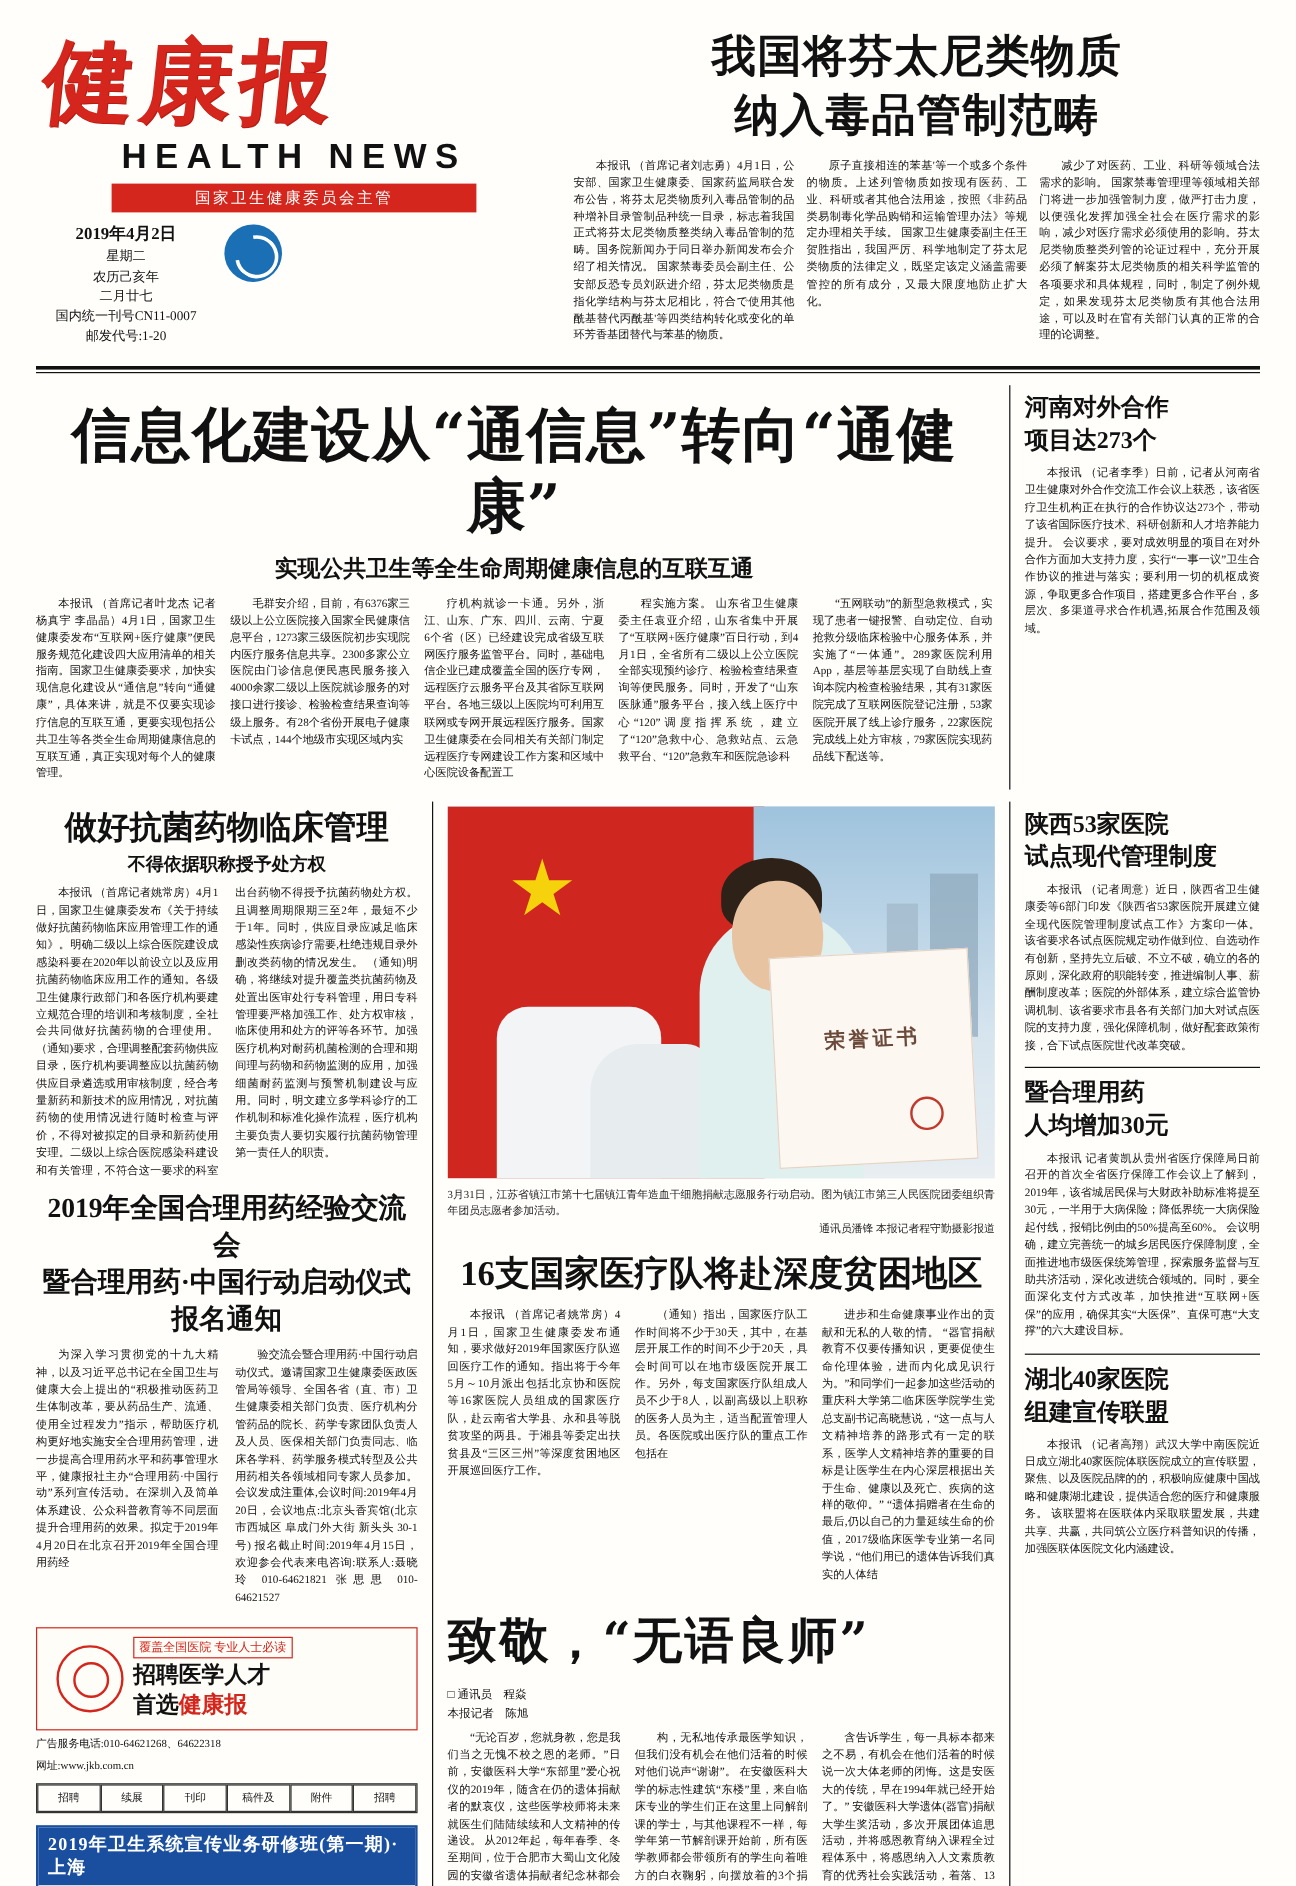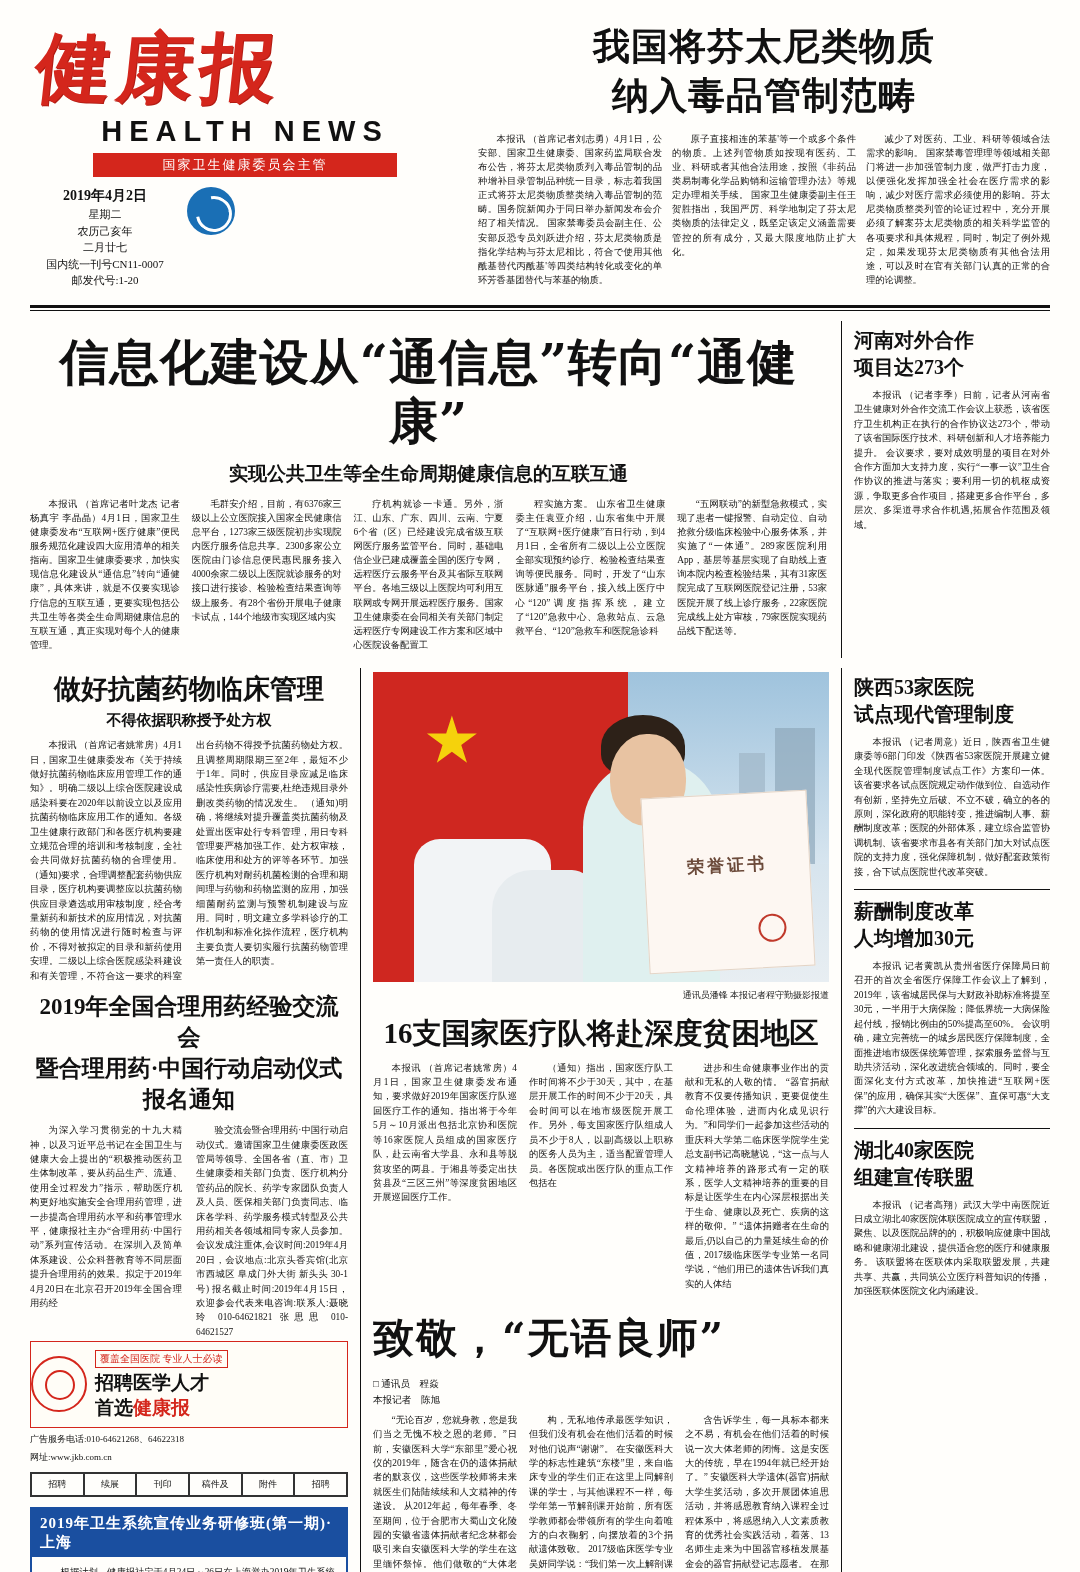--- a/index.html
+++ b/index.html
@@ -108,21 +108,21 @@
     font-size:17px;letter-spacing:3px;color:#6b4a3a;font-weight:bold;
   }
   .ph-cert .cs{position:absolute;bottom:14%;right:16%;width:24px;height:24px;border:2px solid #c0392b;border-radius:50%;}
   .cap{font-size:9px;line-height:1.6;text-align:justify;margin-top:6px;color:#222;}
   .cap .cred{display:block;text-align:right;}
 
   .h-med{font-size:29px;font-weight:bold;text-align:center;line-height:1.32;margin:12px 0 8px 0;}
   .h-med2{font-size:23px;font-weight:bold;text-align:center;line-height:1.35;margin:8px 0 8px 0;}
 
   .adbox{
-    border:1px solid #d4261c;margin-top:2px;padding:6px 0;display:flex;gap:8px;align-items:center;
+    border:1px solid #d4261c;margin-top:17px;padding:6px 16px;display:flex;gap:8px;align-items:center;
     background:#fffdf7;
   }
   .ad-badge{width:52px;height:52px;border:2px solid #d4261c;border-radius:50%;flex:0 0 52px;position:relative;}
   .ad-badge:after{content:"";position:absolute;left:12px;top:12px;width:26px;height:26px;border:2px solid #d4261c;border-radius:50%;}
   .ad-t1{font-size:10px;color:#d4261c;border:1px solid #d4261c;display:inline-block;padding:1px 4px;margin-bottom:3px;}
   .ad-t2{font-size:19px;font-weight:bold;color:#111;line-height:1.3;}
   .ad-t3{font-size:19px;font-weight:bold;color:#d4261c;}
   .ad-foot{font-size:9px;line-height:1.6;margin-top:4px;}
   .phone-box{border:1px solid #333;margin-top:8px;font-size:9px;}
   .phone-box div{display:flex;}
@@ -292,20 +292,21 @@
         <div class="ph-doc2"></div>
         <div class="ph-nurse"></div>
         <div class="ph-hair"></div>
         <div class="ph-head"></div>
         <div class="ph-cert">
           <div class="ct">荣誉证书</div>
           <div class="cs"></div>
         </div>
       </div>
       <div class="cap">
+        <span>3月31日，江苏省镇江市第十七届镇江青年造血干细胞捐献志愿服务行动启动。图为镇江市第三人民医院团委组织青年团员志愿者参加活动。</span>
         <span class="cred">通讯员潘锋  本报记者程守勤摄影报道</span>
       </div>
 
       <div class="h-med">16支国家医疗队将赴深度贫困地区</div>
       <div class="b3">
         <div>
             <p>本报讯 （首席记者姚常房）4月1日，国家卫生健康委发布通知，要求做好2019年国家医疗队巡回医疗工作的通知。指出将于今年5月～10月派出包括北京协和医院等16家医院人员组成的国家医疗队，赴云南省大学县、永和县等脱贫攻坚的两县。于湘县等委定出扶贫县及“三区三州”等深度贫困地区开展巡回医疗工作。</p>
           </div>
         <div>
             <p>（通知）指出，国家医疗队工作时间将不少于30天，其中，在基层开展工作的时间不少于20天，具会时间可以在地市级医院开展工作。另外，每支国家医疗队组成人员不少于8人，以副高级以上职称的医务人员为主，适当配置管理人员。各医院或出医疗队的重点工作包括在</p>
@@ -346,21 +347,21 @@
         <div>陕西53家医院</div>
         <div>试点现代管理制度</div>
       </div>
       <div class="rt-body">
           <p>本报讯 （记者周意）近日，陕西省卫生健康委等6部门印发《陕西省53家医院开展建立健全现代医院管理制度试点工作》方案印一体。
 该省要求各试点医院规定动作做到位、自选动作有创新，坚持先立后破、不立不破，确立的各的原则，深化政府的职能转变，推进编制人事、薪酬制度改革；医院的外部体系，建立综合监管协调机制、该省要求市县各有关部门加大对试点医院的支持力度，强化保障机制，做好配套政策衔接，合下试点医院世代改革突破。</p>
         </div>
       <div class="rt-sep"></div>
 
       <div class="rt-title">
-        <div>薪酬制度改革</div>
+        <div>暨合理用药</div>
         <div>人均增加30元</div>
       </div>
       <div class="rt-body">
           <p>本报讯 记者黄凯从贵州省医疗保障局日前召开的首次全省医疗保障工作会议上了解到，2019年，该省城居民保与大财政补助标准将提至30元，一半用于大病保险；降低界统一大病保险起付线，报销比例由的50%提高至60%。
 会议明确，建立完善统一的城乡居民医疗保障制度，全面推进地市级医保统筹管理，探索服务监督与互助共济活动，深化改进统合领域的。同时，要全面深化支付方式改革，加快推进“互联网+医保”的应用，确保其实“大医保”、直保可惠“大支撑”的六大建设目标。</p>
         </div>
       <div class="rt-sep"></div>
 
       <div class="rt-title">
         <div>湖北40家医院</div>

